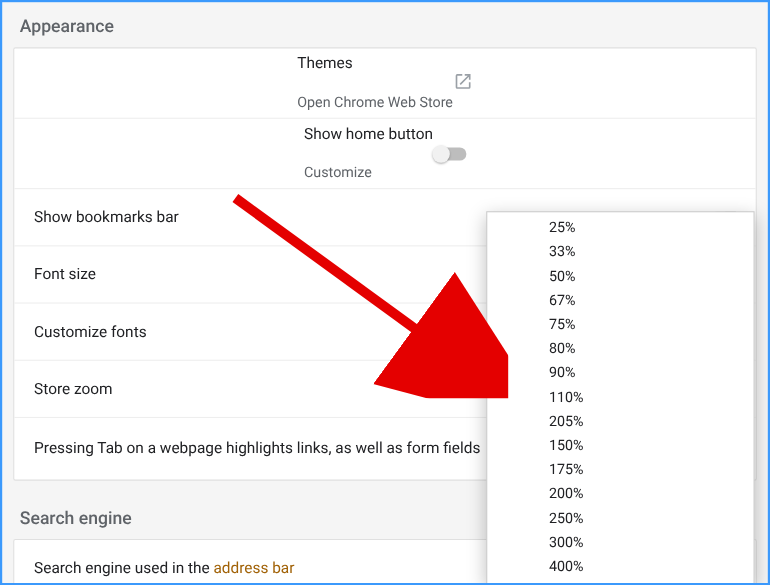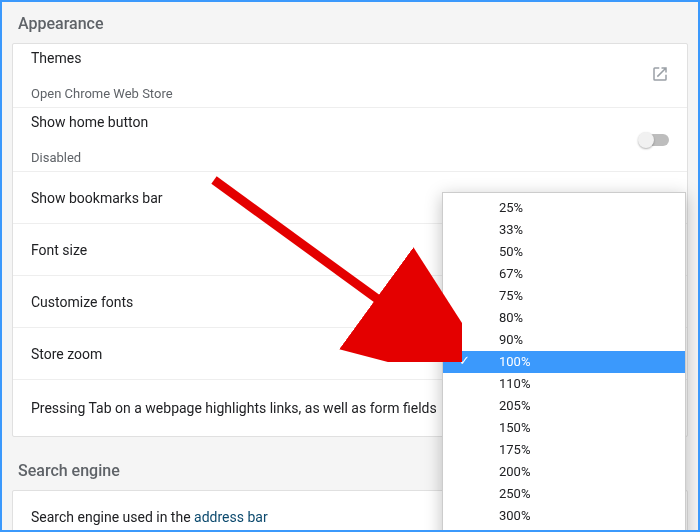--- a/index.html
+++ b/index.html
@@ -30,25 +30,25 @@
   }
   .row {
     display: flex;
     align-items: center;
     justify-content: space-between;
     padding: 0 18px;
     min-height: 52px;
     border-bottom: 1px solid #eeeeee;
   }
   .row:last-child { border-bottom: none; }
-  .row.tall { min-height: 64px; }
+  .row.tall { min-height: 64px; justify-content: center; }
   .left { display: flex; flex-direction: column; justify-content: center; }
   .title { font-size: 14px; color: #202124; }
   .sub { font-size: 13px; color: #5f6368; margin-top: 20px; }
-  .link { color: #0c4a6e; }
+  .link { color: #a16207; }
   .ext-icon svg { width: 18px; height: 18px; fill: #9aa0a6; }
   
   .toggle {
     width: 30px; height: 12px;
     background: #bdbdbd;
     border-radius: 7px;
     position: relative;
   }
   .toggle .knob {
     width: 16px; height: 16px;
@@ -121,21 +121,21 @@
       <span class="ext-icon">
         <svg viewBox="0 0 24 24">
             <path d="M14 3v2h3.59L7.76 14.83l1.41 1.41L19 6.41V10h2V3h-7zM19 19H5V5h6V3H5a2 2 0 0 0-2 2v14a2 2 0 0 0 2 2h14a2 2 0 0 0 2-2v-6h-2v6z"></path>
           </svg>
       </span>
     </div>
 
     <div class="row tall">
       <div class="left">
         <div class="title">Show home button</div>
-        <div class="sub">Disabled</div>
+        <div class="sub">Customize</div>
       </div>
       <div class="toggle">
           <div class="knob"></div>
         </div>
     </div>
 
     <div class="row">
       <div class="left">
         <div class="title">Show bookmarks bar</div>
       </div>
@@ -185,21 +185,20 @@
 </div>
 
 <div class="dropdown" id="zoom-dropdown">
     <div class="opt">25%</div>
     <div class="opt">33%</div>
     <div class="opt">50%</div>
     <div class="opt">67%</div>
     <div class="opt">75%</div>
     <div class="opt">80%</div>
     <div class="opt">90%</div>
-    <div class="opt selected">100%</div>
     <div class="opt">110%</div>
     <div class="opt">205%</div>
     <div class="opt">150%</div>
     <div class="opt">175%</div>
     <div class="opt">200%</div>
     <div class="opt">250%</div>
     <div class="opt">300%</div>
     <div class="opt">400%</div>
   </div>
 

